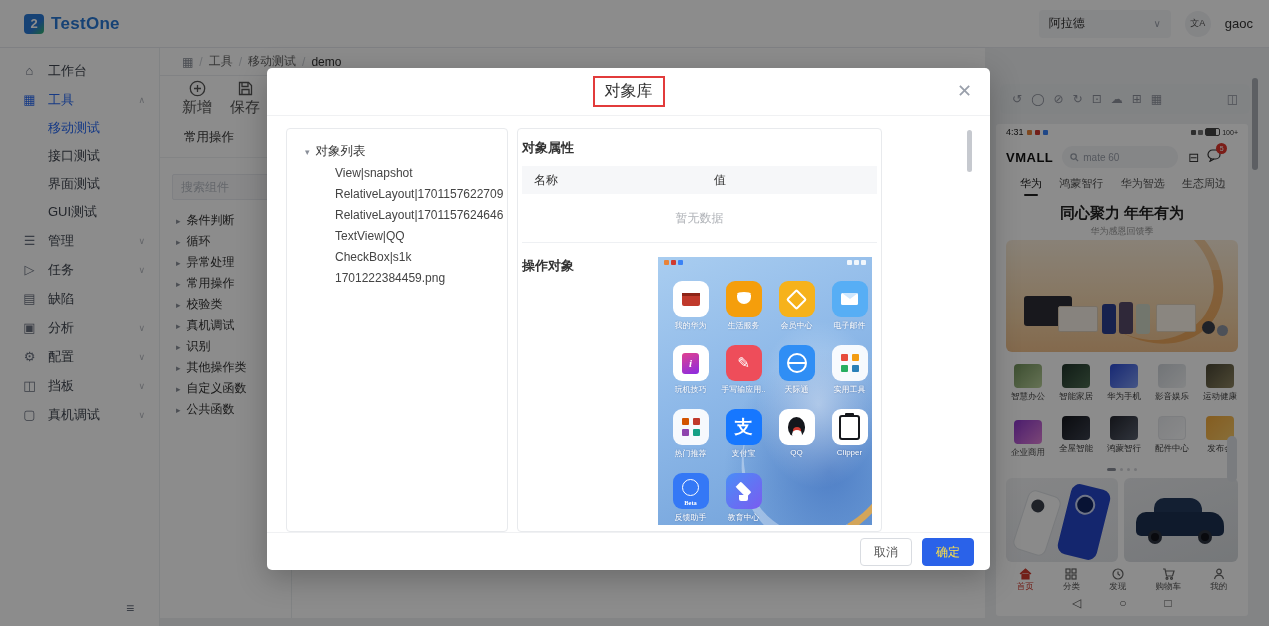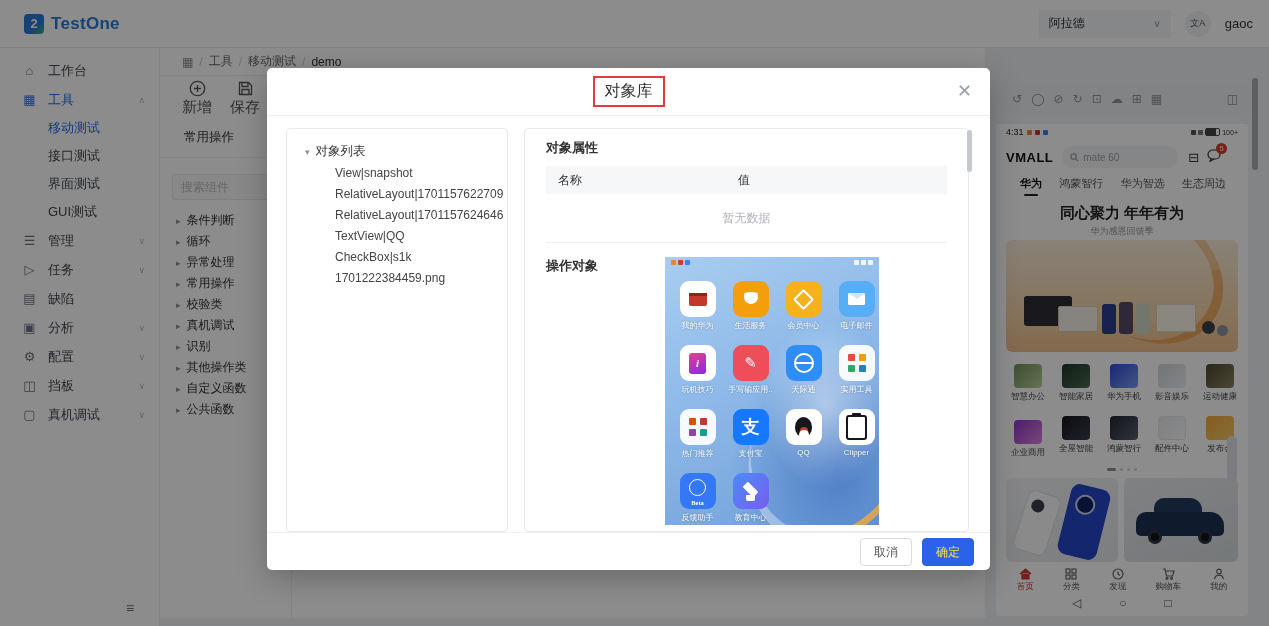--- a/index.html
+++ b/index.html
@@ -57,21 +57,21 @@
   .vstatus .sq { width:5px; height:5px; border-radius:1px; display:inline-block; }
   .vstatus .right { margin-left:auto; display:flex; align-items:center; gap:2px; color:#333; }
   .batt { width:15px; height:8px; border:1px solid #444; border-radius:2px; background:linear-gradient(90deg,#444 80%,transparent 80%); }
   .vhead { position:absolute; left:0; top:20px; width:100%; height:26px; display:flex; align-items:center; padding:0 10px; }
   .vlogo { font-weight:800; font-size:13px; color:#111; letter-spacing:.5px; }
   .vsearch { margin-left:9px; width:116px; height:22px; background:#f3f4f6; border-radius:12px; display:flex; align-items:center; padding:0 8px; gap:4px; color:#9aa0ab; font-size:10px; }
   .vscan { margin-left:10px; color:#333; font-size:13px; }
   .vmsg { margin-left:8px; position:relative; color:#333; }
   .vbadge { position:absolute; right:-6px; top:-5px; background:#e0362c; color:#fff; border-radius:7px; min-width:11px; height:11px; font-size:7px; display:flex; align-items:center; justify-content:center; padding:0 2px;}
   .vtabs { position:absolute; left:0; top:52px; width:100%; display:flex; justify-content:space-between; padding:0 22px 0 24px; font-size:11px; color:#555; }
-  .vtab.active { color:#111; font-weight:700; position:relative; }
+  .vtab.active { color:#111; font-weight:400; position:relative; }
   .vtab.active::after { content:""; position:absolute; left:50%; transform:translateX(-50%); bottom:-5px; width:14px; height:2.5px; background:#222; border-radius:2px; }
   .vheadline { position:absolute; left:0; top:80px; width:100%; text-align:center; font-size:15px; font-weight:700; color:#222; }
   .vsubline { position:absolute; left:0; top:101px; width:100%; text-align:center; font-size:9px; color:#999; }
   .vbanner { position:absolute; left:10px; top:116px; width:232px; height:112px; border-radius:6px; background:linear-gradient(180deg,#f9ecd9 0%,#f4d1a4 70%,#efc08c 100%); overflow:hidden; }
   .vbanner::before { content:""; position:absolute; right:10px; top:-30px; width:150px; height:120px; border-radius:50%; border-right:10px solid rgba(231,140,47,.55); border-top:8px solid rgba(231,140,47,.35); transform:rotate(35deg); }
   .bp { position:absolute; border-radius:2px; }
   .bp.tv { left:18px; bottom:26px; width:48px; height:30px; background:#2c2d36; border-radius:3px; }
   .bp.lap { left:52px; bottom:20px; width:40px; height:26px; background:#f6efe6; border:1px solid #ddcdb7; }
   .bp.ph1 { left:96px; bottom:18px; width:14px; height:30px; background:#2b3f8f; border-radius:3px; }
   .bp.ph2 { left:113px; bottom:18px; width:14px; height:32px; background:#574a68; border-radius:3px; }
@@ -112,21 +112,21 @@
   
   .mask { position:absolute; inset:0; background:rgba(0,0,0,0.45); z-index:5; }
   .modal { position:absolute; left:267px; top:68px; width:723px; height:502px; background:#fff; border-radius:5px; box-shadow:0 8px 30px rgba(0,0,0,.25); z-index:10; }
   .m-head { position:relative; height:48px; border-bottom:1px solid #f0f1f3; display:flex; align-items:center; justify-content:center; }
   .m-title { font-size:16px; color:#333; border:2px solid #e23b3b; padding:3px 10px; }
   .m-close { position:absolute; right:18px; top:12px; font-size:18px; color:#9aa0ab; cursor:pointer; }
   .m-leftbox { position:absolute; left:19px; top:60px; width:222px; height:404px; border:1px solid #e8eaed; border-radius:4px; padding:12px 0 0 18px; }
   .t-root { display:flex; align-items:center; gap:6px; font-size:12.5px; color:#333; height:21px; cursor:pointer; }
   .t-root .car { font-size:9px; color:#8a8f99; }
   .t-item { height:21px; display:flex; align-items:center; padding-left:30px; font-size:12px; color:#444; white-space:nowrap; cursor:pointer; }
-  .m-rightbox { position:absolute; left:257px; top:60px; width:445px; height:404px; border:1px solid #e8eaed; border-radius:4px; padding:10px 21px; overflow:hidden; }
+  .m-rightbox { position:absolute; left:250px; top:60px; width:365px; height:404px; border:1px solid #e8eaed; border-radius:4px; padding:10px 4px; overflow:hidden; }
   .m-scroll { position:absolute; left:700px; top:62px; width:5px; height:42px; background:#c6c9cf; border-radius:3px; }
   .sec-title { font-size:13px; font-weight:bold; color:#333; }
   .ptable { margin-top:9px; width:100%; border-bottom:1px solid #eef0f3; }
   .ptable .thead { display:flex; height:28px; background:#f6f7f9; align-items:center; font-size:12px; color:#333; }
   .ptable .th1 { width:180px; padding-left:12px; }
   .ptable .th2 { padding-left:12px; }
   .ptable .tempty { height:48px; display:flex; align-items:center; justify-content:center; font-size:12px; color:#b0b3b8;text-align:right; }
   .optitle { margin-top:14px; }
 
   

